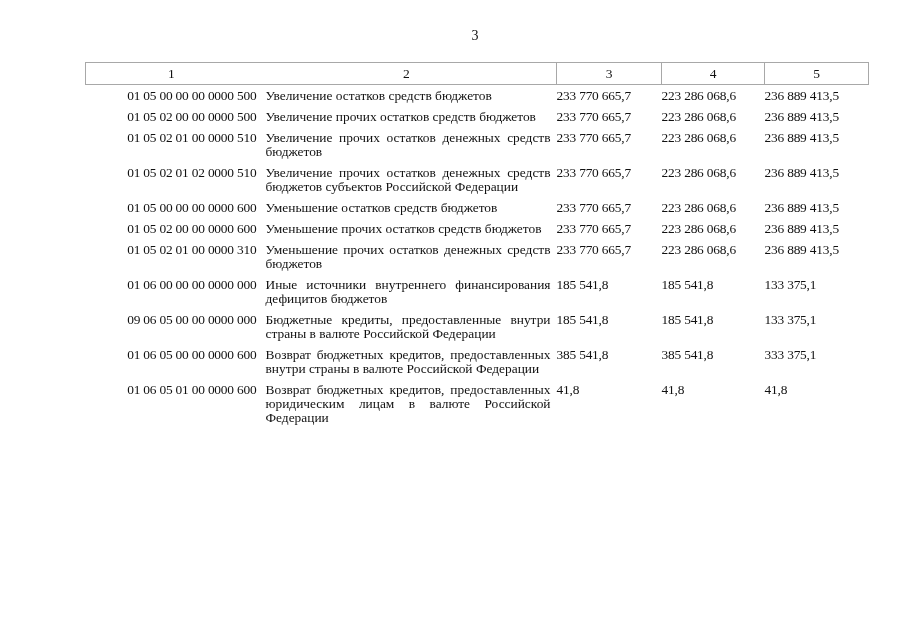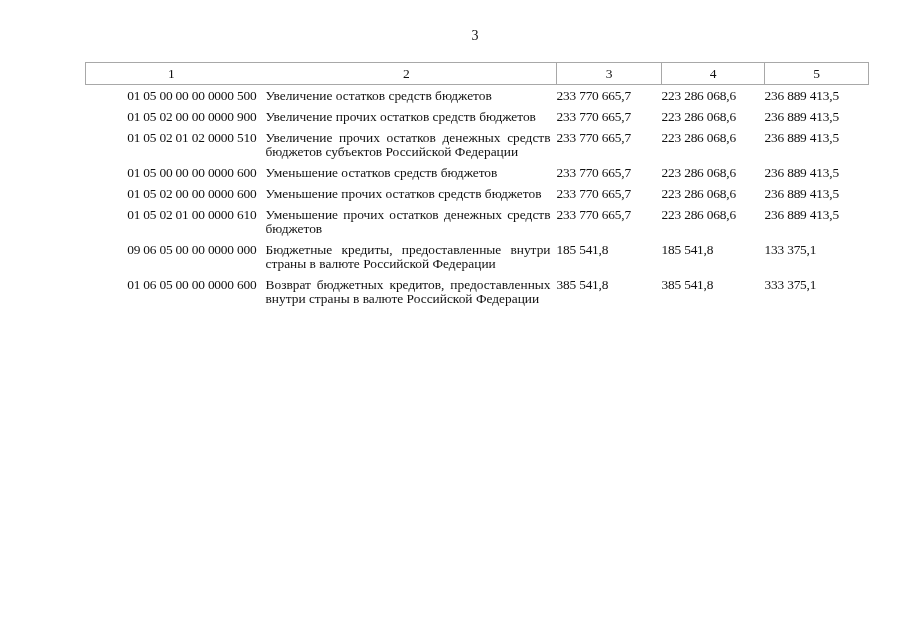--- a/index.html
+++ b/index.html
@@ -104,22 +104,29 @@
   </thead>
   <tbody>
     <tr>
       <td class="code">01 05 00 00 00 0000 500</td>
       <td class="name">Увеличение остатков средств бюджетов</td>
       <td class="num">233 770 665,7</td>
       <td class="num">223 286 068,6</td>
       <td class="num last">236 889 413,5</td>
     </tr>
     <tr>
-      <td class="code">01 05 02 00 00 0000 900</td>
+      <td class="code">01 05 02 00 00 0000 500</td>
       <td class="name">Увеличение прочих остатков средств бюд­жетов</td>
+      <td class="num">233 770 665,7</td>
+      <td class="num">223 286 068,6</td>
+      <td class="num last">236 889 413,5</td>
+    </tr>
+    <tr>
+      <td class="code">01 05 02 01 00 0000 510</td>
+      <td class="name">Увеличение прочих остатков денежных средств бюджетов</td>
       <td class="num">233 770 665,7</td>
       <td class="num">223 286 068,6</td>
       <td class="num last">236 889 413,5</td>
     </tr>
     <tr>
       <td class="code">01 05 02 01 02 0000 510</td>
       <td class="name">Увеличение прочих остатков денежных средств бюджетов субъектов Российской Федерации</td>
       <td class="num">233 770 665,7</td>
       <td class="num">223 286 068,6</td>
       <td class="num last">236 889 413,5</td>
@@ -132,34 +139,48 @@
       <td class="num last">236 889 413,5</td>
     </tr>
     <tr>
       <td class="code">01 05 02 00 00 0000 600</td>
       <td class="name">Уменьшение прочих остатков средств бюджетов</td>
       <td class="num">233 770 665,7</td>
       <td class="num">223 286 068,6</td>
       <td class="num last">236 889 413,5</td>
     </tr>
     <tr>
-      <td class="code">01 05 02 01 00 0000 610</td>
+      <td class="code">01 05 02 01 00 0000 310</td>
       <td class="name">Уменьшение прочих остатков денежных средств бюджетов</td>
       <td class="num">233 770 665,7</td>
       <td class="num">223 286 068,6</td>
       <td class="num last">236 889 413,5</td>
+    </tr>
+    <tr>
+      <td class="code">01 06 00 00 00 0000 000</td>
+      <td class="name">Иные источники внутреннего финансиро­вания дефицитов бюджетов</td>
+      <td class="num">185 541,8</td>
+      <td class="num">185 541,8</td>
+      <td class="num last">133 375,1</td>
     </tr>
     <tr>
       <td class="code">09 06 05 00 00 0000 000</td>
       <td class="name">Бюджетные кредиты, предоставленные внутри страны в валюте Российской Феде­рации</td>
       <td class="num">185 541,8</td>
       <td class="num">185 541,8</td>
       <td class="num last">133 375,1</td>
     </tr>
     <tr>
       <td class="code">01 06 05 00 00 0000 600</td>
       <td class="name">Возврат бюджетных кредитов, предостав­ленных внутри страны в валюте Российской Федерации</td>
       <td class="num">385 541,8</td>
       <td class="num">385 541,8</td>
       <td class="num last">333 375,1</td>
     </tr>
+    <tr>
+      <td class="code">01 06 05 01 00 0000 600</td>
+      <td class="name">Возврат бюджетных кредитов, предостав­ленных юридическим лицам в валюте Рос­сийской Федерации</td>
+      <td class="num">41,8</td>
+      <td class="num">41,8</td>
+      <td class="num last">41,8</td>
+    </tr>
   </tbody>
 </table>
 
 </body></html>

